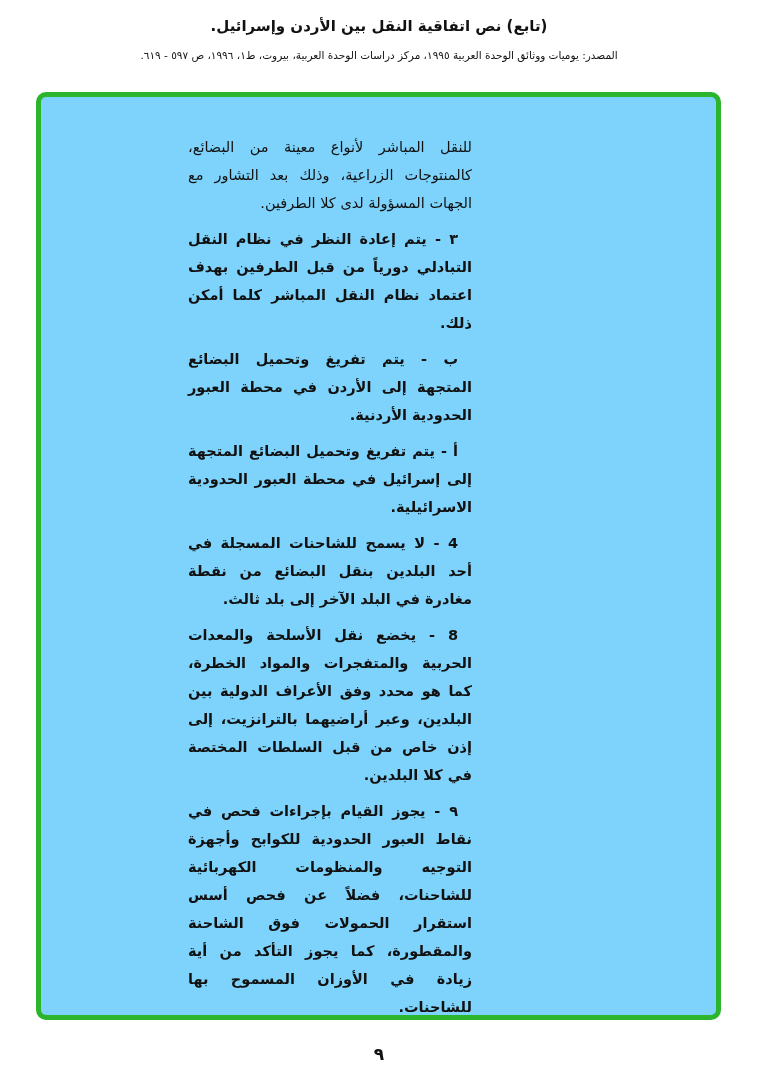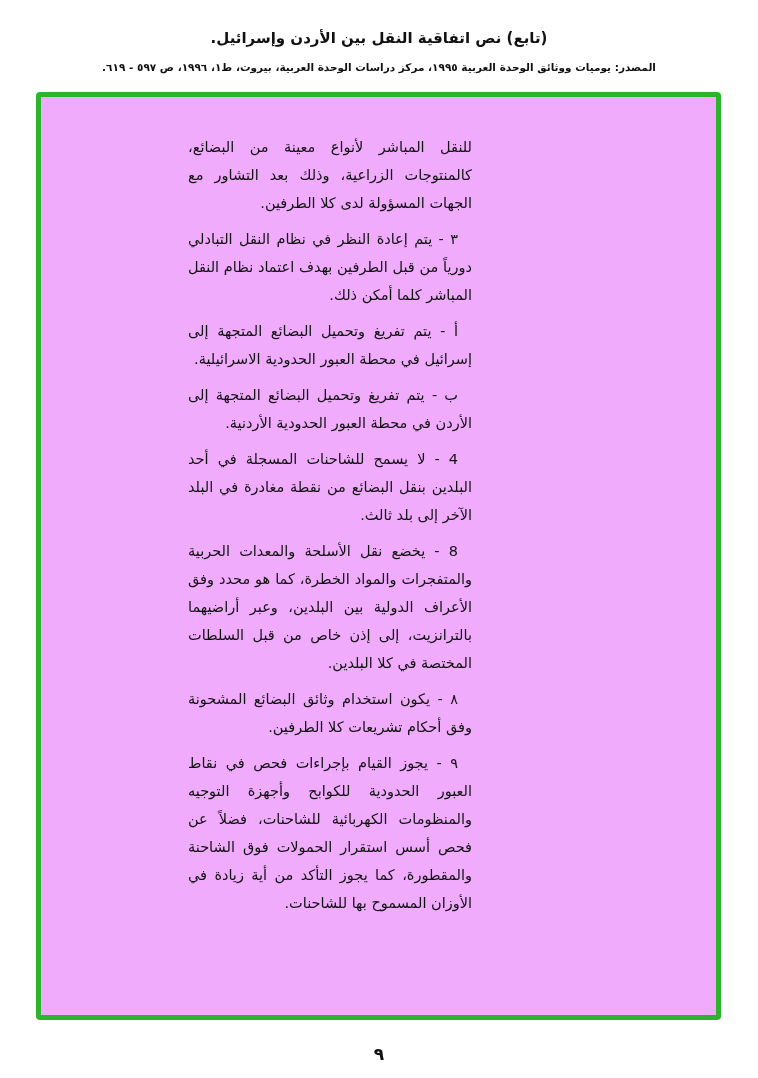--- a/index.html
+++ b/index.html
@@ -17,53 +17,53 @@
   }
   .header {
     padding-top: 16px;
   }
   .header-title {
     direction: rtl;
     text-align: center;
     font-weight: bold;
     font-size: 15px;
     line-height: 20px;
-    margin-top: 12px;
   }
   .header-source {
     direction: rtl;
     text-align: center;
-    font-weight: bold;
+    font-weight: normal;
     font-size: 10.5px;
     line-height: 14px;
     margin-top: 12px;
   }
   .green-box {
     position: absolute;
     top: 92px;
     left: 36px;
     right: 37px;
     bottom: 58px;
     border: 5px solid #2cb42c;
-    border-radius: 4px;
-    background: #f0abfc;
+    border-radius: 10px;
+    background: #7dd3fc;
   }
   .text-col {
     direction: rtl;
     text-align: justify;
     margin: 36px 244px 0 147px;
     font-size: 14.5px;
     line-height: 28px;
   }
   .text-col p {
     margin: 0 0 8px 0;
     padding: 0;
   }
   .text-col p.ind {
     text-indent: 14px;
+    font-weight: bold;
   }
   .page-number {
     position: absolute;
     bottom: 14px;
     left: 0;
     width: 100%;
     text-align: center;
     font-weight: bold;
     font-size: 17px;
     direction: rtl;
@@ -76,25 +76,24 @@
 
   <div class="header">
     <div class="header-title">(تابع) نص اتفاقية النقل بين الأردن وإسرائيل.</div>
     <div class="header-source">المصدر: يوميات ووثائق الوحدة العربية ١٩٩٥، مركز دراسات الوحدة العربية، بيروت، ط١، ١٩٩٦، ص ٥٩٧ - ٦١٩.</div>
   </div>
 
   <div class="green-box">
     <div class="text-col">
       <p>للنقل المباشر لأنواع معينة من البضائع، كالمنتوجات الزراعية، وذلك بعد التشاور مع الجهات المسؤولة لدى كلا الطرفين.</p>
       <p class="ind">٣ - يتم إعادة النظر في نظام النقل التبادلي دورياً من قبل الطرفين بهدف اعتماد نظام النقل المباشر كلما أمكن ذلك.</p>
+      <p class="ind">ب - يتم تفريغ وتحميل البضائع المتجهة إلى الأردن في محطة العبور الحدودية الأردنية.</p>
       <p class="ind">أ - يتم تفريغ وتحميل البضائع المتجهة إلى إسرائيل في محطة العبور الحدودية الاسرائيلية.</p>
-      <p class="ind">ب - يتم تفريغ وتحميل البضائع المتجهة إلى الأردن في محطة العبور الحدودية الأردنية.</p>
       <p class="ind">4 - لا يسمح للشاحنات المسجلة في أحد البلدين بنقل البضائع من نقطة مغادرة في البلد الآخر إلى بلد ثالث.</p>
       <p class="ind">8 - يخضع نقل الأسلحة والمعدات الحربية والمتفجرات والمواد الخطرة، كما هو محدد وفق الأعراف الدولية بين البلدين، وعبر أراضيهما بالترانزيت، إلى إذن خاص من قبل السلطات المختصة في كلا البلدين.</p>
-      <p class="ind">٨ - يكون استخدام وثائق البضائع المشحونة وفق أحكام تشريعات كلا الطرفين.</p>
       <p class="ind">٩ - يجوز القيام بإجراءات فحص في نقاط العبور الحدودية للكوابح وأجهزة التوجيه والمنظومات الكهربائية للشاحنات، فضلاً عن فحص أسس استقرار الحمولات فوق الشاحنة والمقطورة، كما يجوز التأكد من أية زيادة في الأوزان المسموح بها للشاحنات.</p>
 
     </div>
   </div>
 
   <div class="page-number">٩</div>
 
 </div>
 
 </body></html>

